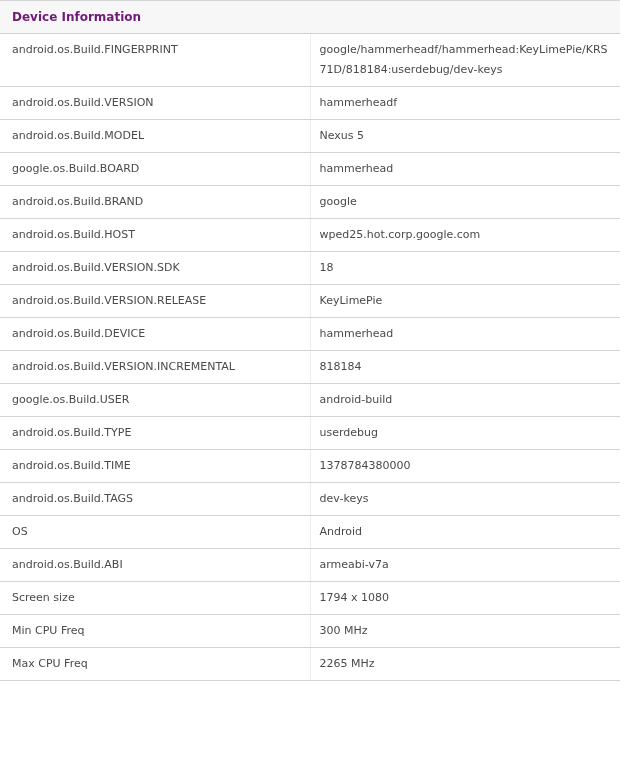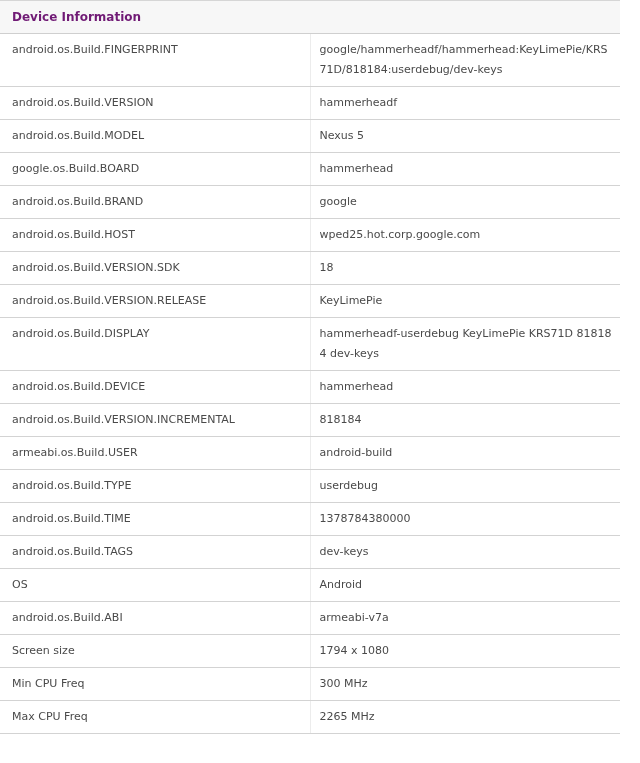--- a/index.html
+++ b/index.html
@@ -87,33 +87,29 @@
       </tr>
     <tr>
         <td class="key-cell">android.os.Build.VERSION.SDK</td>
         <td class="value-cell">18</td>
       </tr>
     <tr>
         <td class="key-cell">android.os.Build.VERSION.RELEASE</td>
         <td class="value-cell">KeyLimePie</td>
       </tr>
     <tr>
-        <td class="key-cell">android.os.Build.DISPLAY</td>
-        <td class="value-cell">hammerheadf-userdebug KeyLimePie KRS71D 818184 dev-keys</td>
-      </tr>
-    <tr>
         <td class="key-cell">android.os.Build.DEVICE</td>
         <td class="value-cell">hammerhead</td>
       </tr>
     <tr>
         <td class="key-cell">android.os.Build.VERSION.INCREMENTAL</td>
         <td class="value-cell">818184</td>
       </tr>
     <tr>
-        <td class="key-cell">armeabi.os.Build.USER</td>
+        <td class="key-cell">google.os.Build.USER</td>
         <td class="value-cell">android-build</td>
       </tr>
     <tr>
         <td class="key-cell">android.os.Build.TYPE</td>
         <td class="value-cell">userdebug</td>
       </tr>
     <tr>
         <td class="key-cell">android.os.Build.TIME</td>
         <td class="value-cell">1378784380000</td>
       </tr>

